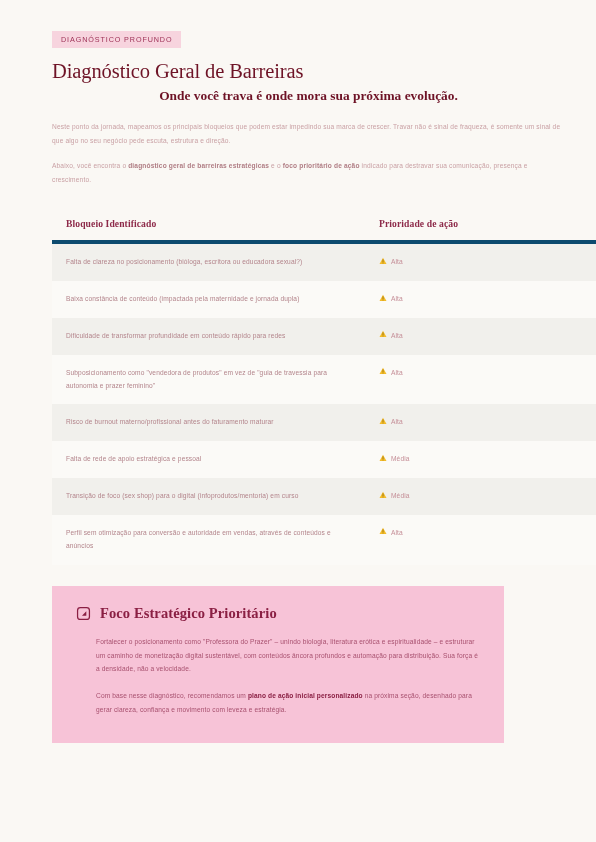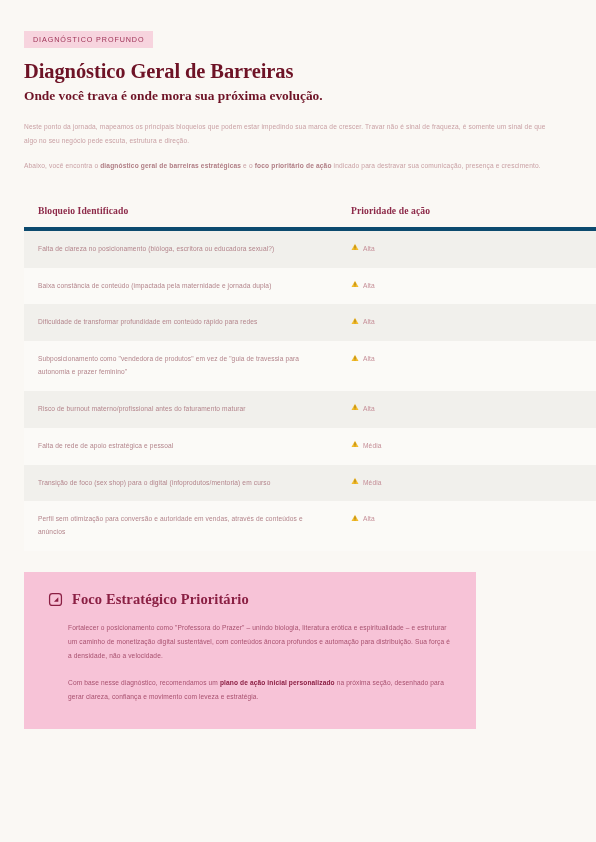--- a/index.html
+++ b/index.html
@@ -12,53 +12,54 @@
     background: #faf8f4;
     font-family: "Liberation Sans", sans-serif;
     overflow: hidden;
   }
 
   .page {
     position: relative;
     width: 596px;
     height: 842px;
     box-sizing: border-box;
-    padding: 28px 31px 0 24px;
+    padding: 28px 31px 0 52px;
     border-radius: 9px;
   }
 
   
   .badge {
     display: inline-block;
     background: #f7d4de;
     color: #9d3055;
     font-size: 7.2px;
     letter-spacing: 0.9px;
     padding: 5.5px 9px 5px 9px;
     font-family: "Liberation Sans", sans-serif;
     line-height: 1;
   }
 
   
   .title {
     margin: 12px 0 0 0;
     font-family: "Liberation Serif", serif;
-    font-weight: bold;
+    font-weight: normal;
     font-size: 20.5px;
     color: #6e1326;
     letter-spacing: -0.1px;
     line-height: 1.1;
   }
   .subtitle {
     margin: 5px 0 0 0;
     font-family: "Liberation Serif", serif;
     font-weight: bold;
     font-size: 13.4px;
     color: #6e1326;
     line-height: 1.15;
+    text-align: center;
   }
 
   
   .intro {
     margin: 17px 0 0 0;
     font-size: 6.6px;
     line-height: 2.05;
     color: #c9a0a4;
     max-width: 524px;
     letter-spacing: 0.15px;

